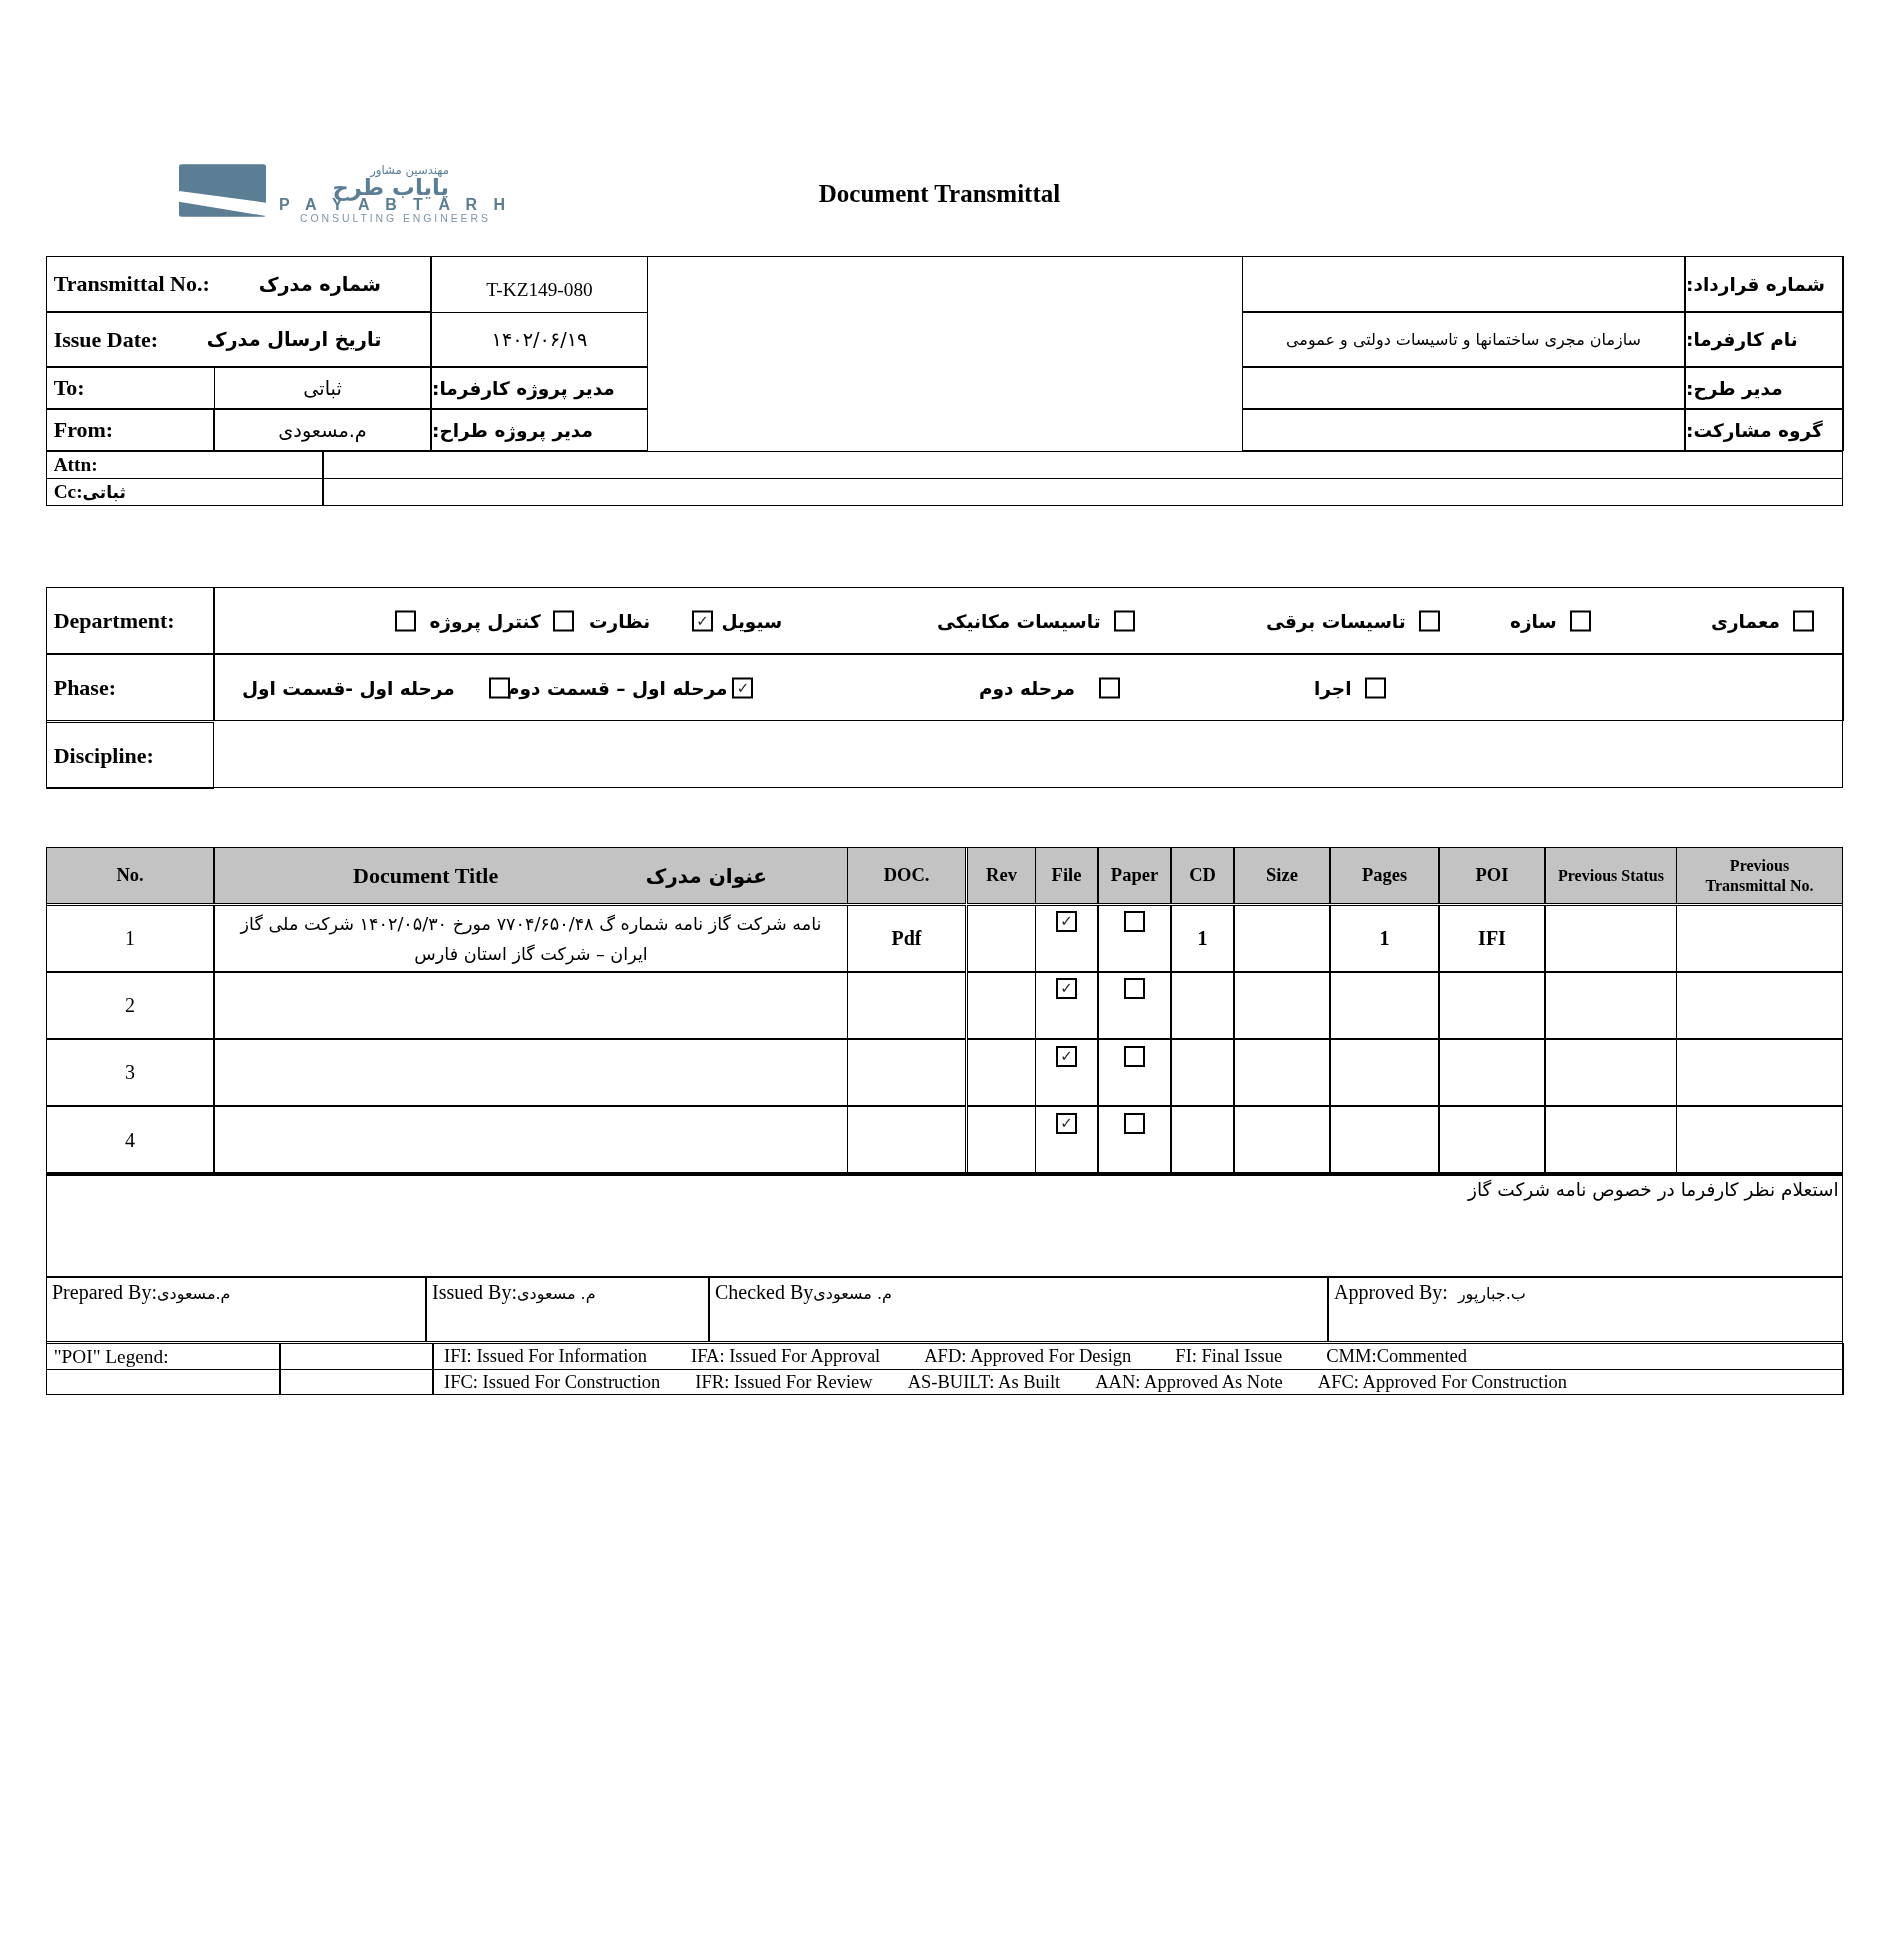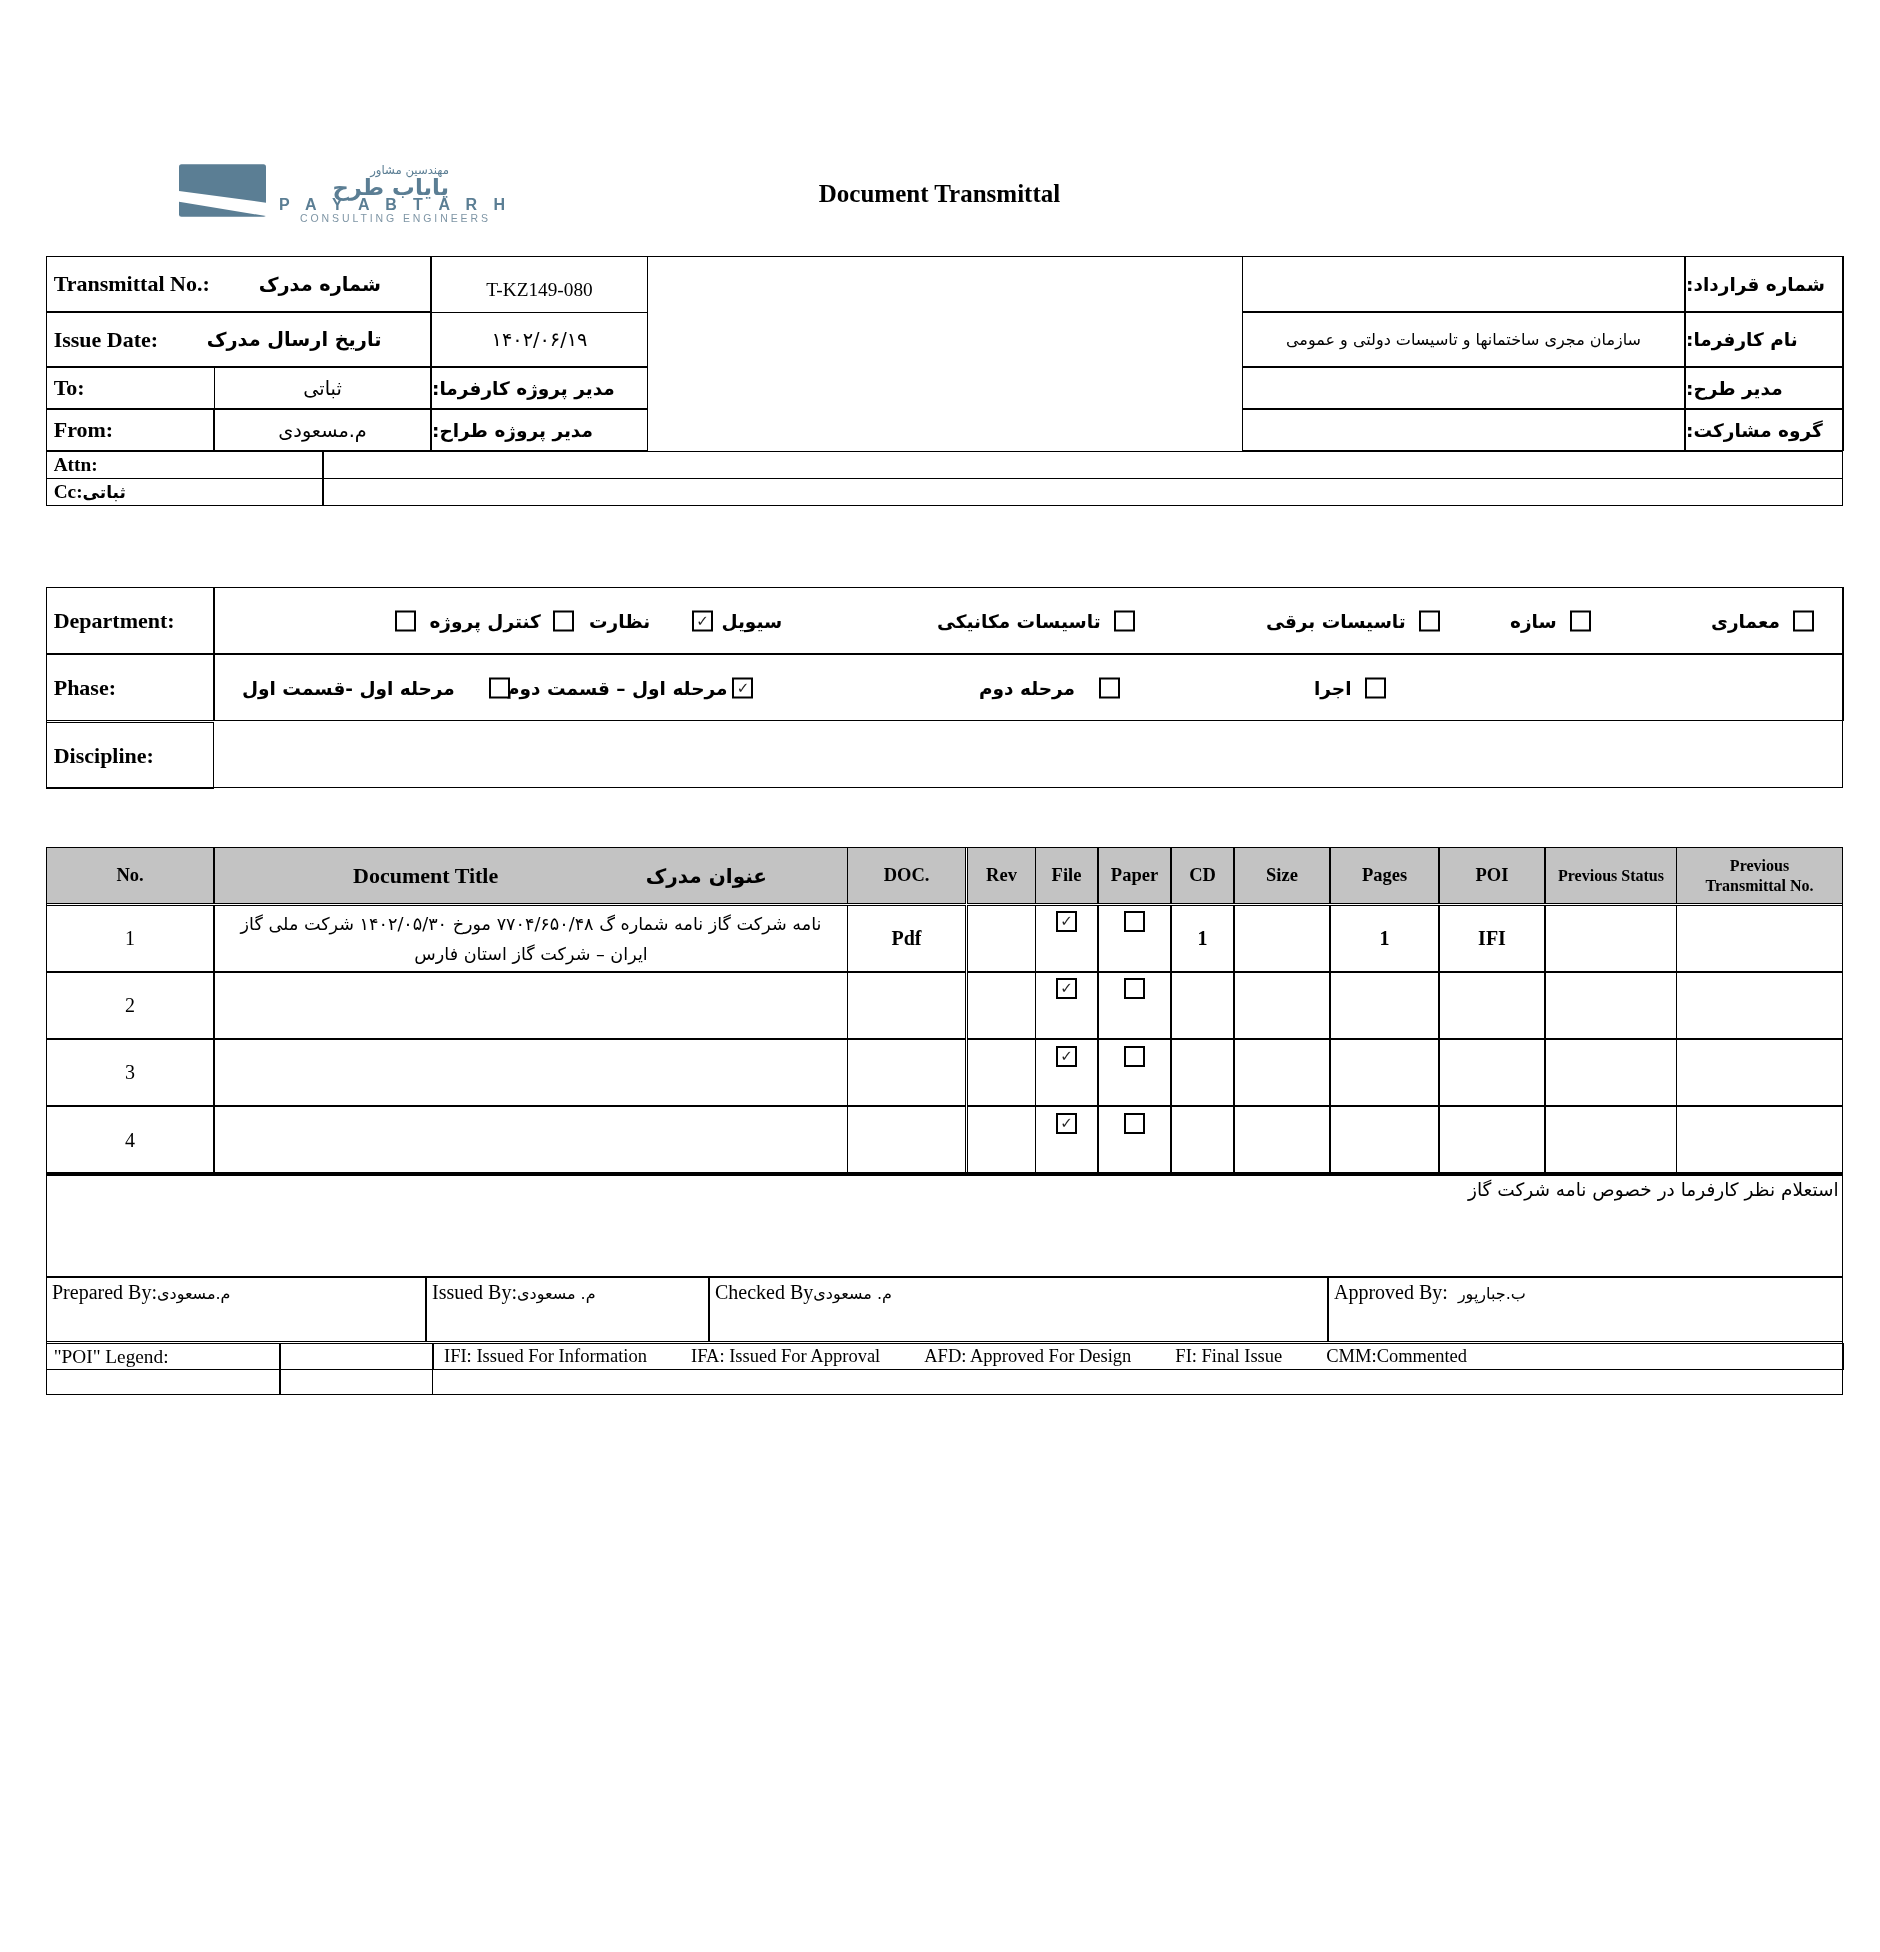--- a/index.html
+++ b/index.html
@@ -262,18 +262,25 @@
   <div class="c" style="left:280px;top:1343px;width:153px;height:27px;"></div>
   <div class="c legrow" style="left:433px;top:1343px;width:1411px;height:27px;">
     <span>IFI:  Issued For Information</span>
     <span>IFA: Issued For Approval</span>
     <span>AFD: Approved For Design</span>
     <span>FI: Final Issue</span>
     <span>CMM:Commented</span>
   </div>
   <div class="c" style="left:46px;top:1369px;width:234px;height:26px;"></div>
   <div class="c" style="left:280px;top:1369px;width:153px;height:26px;"></div>
+  <div class="c legrow" style="left:433px;top:1369px;width:1411px;height:26px;gap:35px;">
+    <span>IFC: Issued For Construction</span>
+    <span>IFR: Issued For Review</span>
+    <span>AS-BUILT: As Built</span>
+    <span>AAN: Approved As Note</span>
+    <span>AFC: Approved For Construction</span>
+  </div>
 
   <div class="frame" style="left:46px;top:847px;width:1797px;height:548px;"></div>
   <div class="frame" style="left:46px;top:1172px;width:1797px;height:4.2px;background:#000;border:none;"></div>
 
 </div>
 
 
 </body></html>

